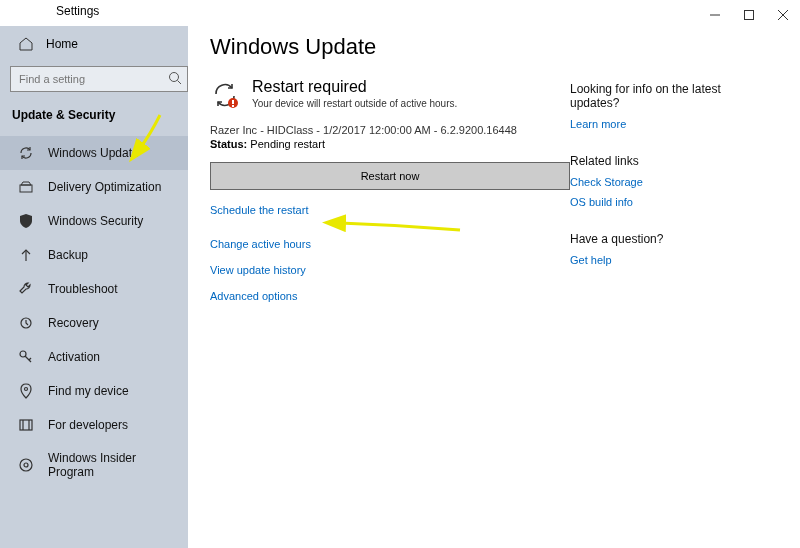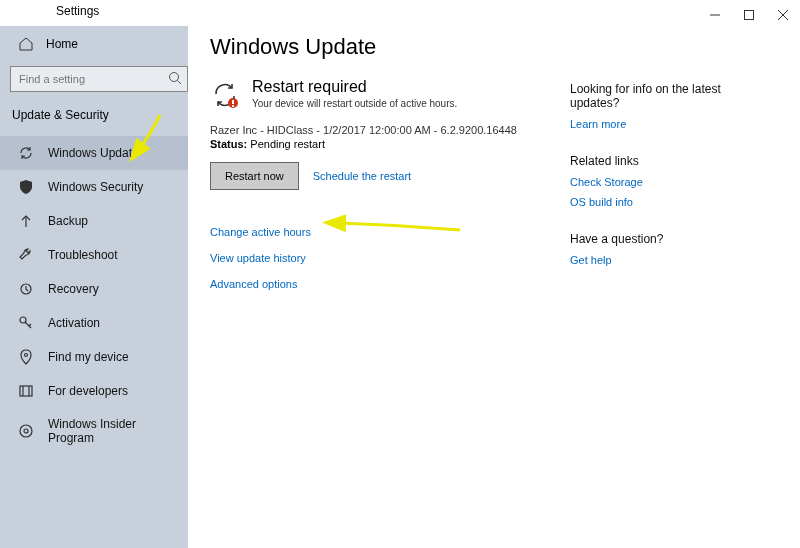--- a/index.html
+++ b/index.html
@@ -9,37 +9,37 @@
     .win-controls { display: flex; }
     .win-btn { width: 34px; height: 22px; display: flex; align-items: center; justify-content: center; cursor: pointer; }
     
     .app { display: flex; height: calc(100% - 26px); }
     
     .sidebar { width: 188px; background: #c8d0db; display: flex; flex-direction: column; padding-top: 4px; }
     .home-row { display: flex; align-items: center; gap: 12px; padding: 6px 12px 10px 18px; font-size: 12px; cursor: pointer; }
     .search-wrap { margin: 4px 0 12px 10px; position: relative; }
     .search-input { width: 100%; height: 26px; border: 1px solid #888; padding: 0 28px 0 8px; font-size: 11px; color: #666; background: #e8ecf1; }
     .search-icon { position: absolute; right: 6px; top: 5px; }
-    .category { font-size: 12px; font-weight: 400; padding: 4px 12px 14px 12px; }
+    .category { font-size: 12px; font-weight: 700; padding: 4px 12px 14px 12px; }
     .nav { display: flex; flex-direction: column; }
     .nav-item { display: flex; align-items: center; gap: 14px; padding: 9px 12px 9px 18px; font-size: 12px; cursor: pointer; color: #111; }
     .nav-item.active { background: #b6c0ce; }
     .nav-icon { width: 16px; height: 16px; display: flex; align-items: center; justify-content: center; flex-shrink: 0; }
     
     .content { flex: 1; display: flex; padding: 8px 0 0 22px; }
     .main { flex: 1; max-width: 360px; }
     .page-title { font-size: 22px; font-weight: 400; margin-bottom: 18px; }
     .status-block { display: flex; gap: 12px; align-items: flex-start; margin-bottom: 14px; }
     .update-icon { width: 30px; height: 30px; position: relative; margin-top: 2px; }
     .restart-title { font-size: 16px; font-weight: 400; margin-bottom: 2px; }
     .restart-sub { font-size: 10px; color: #333; }
     .update-info { font-size: 11px; color: #333; margin-bottom: 2px; }
     .status-line { font-size: 11px; margin-bottom: 12px; }
     .status-line b { font-weight: 600; }
-    .btn-row { display: flex; align-items: center; gap: 14px; margin-bottom: 36px; }
+    .btn-row { display: flex; gap: 14px; margin-bottom: 22px; flex-direction: column; }
     .btn { padding: 7px 14px; border: 1.5px solid #666; background: #ccc; font-size: 11px; cursor: pointer; }
     .link { color: #0067c0; font-size: 11px; cursor: pointer; display: block; margin-bottom: 14px; }
     .link.inline { display: inline; margin: 0; }
     
     .aside { width: 170px; padding: 48px 18px 0 0; font-size: 11px; }
     .aside-block { margin-bottom: 24px; }
     .aside-head { font-size: 12px; margin-bottom: 8px; color: #111; }
     .aside-link { color: #0067c0; cursor: pointer; display: block; margin-bottom: 8px; font-size: 11px; }
     
     
@@ -94,20 +94,29 @@
       <div class="nav-item active">
         <span class="nav-icon">
             <svg width="16" height="16" viewBox="0 0 16 16" fill="none" stroke="#333" stroke-width="1.2">
               <path d="M3 8 A5 5 0 0 1 12 5"></path>
               <path d="M13 8 A5 5 0 0 1 4 11"></path>
               <path d="M12 2 L12 5 L9 5"></path>
               <path d="M4 14 L4 11 L7 11"></path>
             </svg>
           </span>
         <span>Windows Update</span>
+      </div>
+      <div class="nav-item">
+        <span class="nav-icon">
+            <svg width="16" height="16" viewBox="0 0 16 16" fill="none" stroke="#333" stroke-width="1">
+              <rect x="2" y="6" width="12" height="7"></rect>
+              <path d="M5 3 L11 3 L13 6 L3 6 Z"></path>
+            </svg>
+          </span>
+        <span>Delivery Optimization</span>
       </div>
       <div class="nav-item">
         <span class="nav-icon">
             <svg width="16" height="16" viewBox="0 0 16 16" fill="#333">
               <path d="M8 1 L14 3 L14 8 C14 11 11 14 8 15 C5 14 2 11 2 8 L2 3 Z"></path>
             </svg>
           </span>
         <span>Windows Security</span>
       </div>
       <div class="nav-item">

